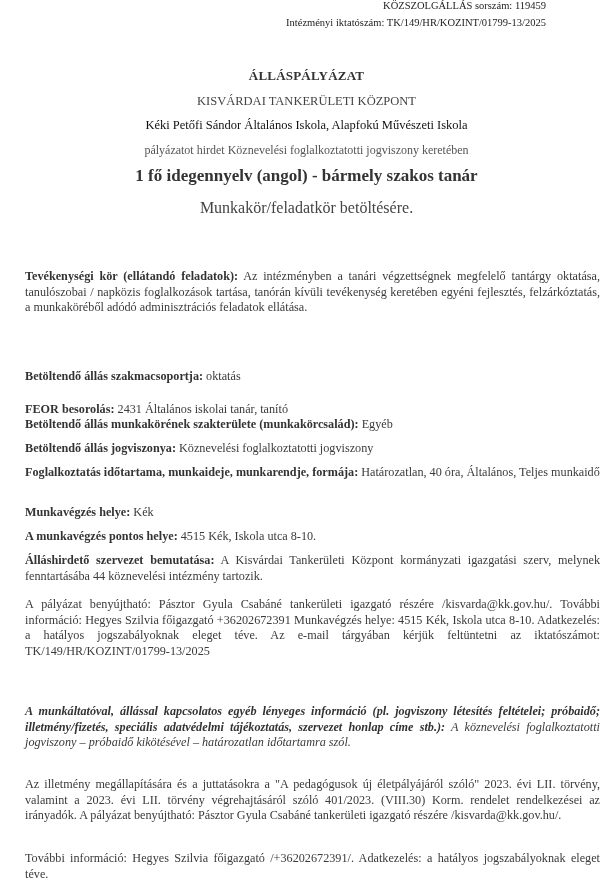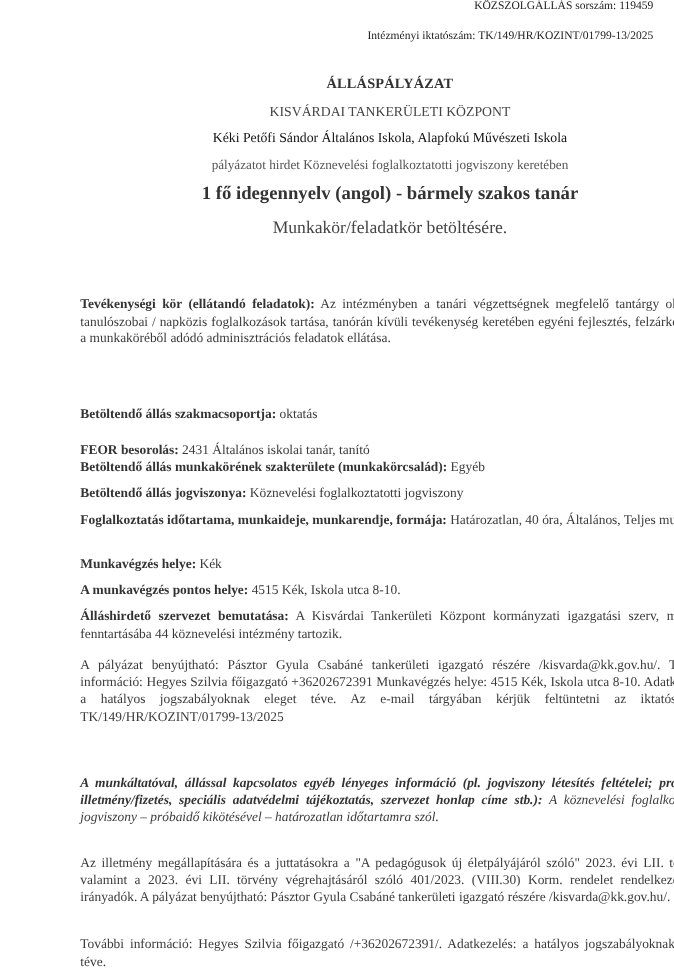--- a/index.html
+++ b/index.html
@@ -1,21 +1,21 @@
 <!DOCTYPE html>
 <html><head>
   <meta charset="utf-8">
   <style>
     html, body { margin: 0; padding: 0; background: #ffffff; }
     body {
       width: 613px; height: 886px; overflow: hidden; position: relative;
       font-family: "DejaVu Serif", "Liberation Serif", serif;
       color: #3a3a3a;
     }
-    .page { position: absolute; left: 0; top: 0; width: 560px; height: 886px; margin-left: 48px; }
+    .page { position: absolute; left: 0; top: 0; width: 560px; height: 886px; }
     .hdr-right {
       position: absolute; right: 14px; text-align: right;
       font-family: "Liberation Serif", serif; font-size: 10.5px; color: #222;
       white-space: nowrap;
     }
     .center { position: absolute; left: 0; width: 613px; text-align: center;
       font-family: "Liberation Serif", serif; white-space: nowrap; }
     .title-main { font-weight: bold; font-size: 13px; color: #333; letter-spacing: 0.2px; }
     .org { font-size: 12.5px; color: #444; }
     .school { font-size: 12.5px; color: #111; }
@@ -30,21 +30,21 @@
     }
     .para b { color: #333; font-weight: bold; }
     .para.last-left { text-align-last: left; }
   </style>
 </head>
 <body>
 
 <div class="page">
 
   <div class="hdr-right" style="top:0px;">KÖZSZOLGÁLLÁS sorszám: 119459</div>
-  <div class="hdr-right" style="top:27px;">Intézményi iktatószám: TK/149/HR/KOZINT/01799-13/2025</div>
+  <div class="hdr-right" style="top:17px;">Intézményi iktatószám: TK/149/HR/KOZINT/01799-13/2025</div>
 
   <div class="center org" style="top:94px;">KISVÁRDAI TANKERÜLETI KÖZPONT</div>
   <div class="center title-main" style="top:68px;">ÁLLÁSPÁLYÁZAT</div>
   <div class="center school" style="top:118px;">Kéki Petőfi Sándor Általános Iskola, Alapfokú Művészeti Iskola</div>
   <div class="center announce" style="top:143px;">pályázatot hirdet Köznevelési foglalkoztatotti jogviszony keretében</div>
   <div class="center position" style="top:166px;">1 fő idegennyelv (angol) - bármely szakos tanár</div>
   <div class="center purpose" style="top:199px;">Munkakör/feladatkör betöltésére.</div>
 
   <div class="para last-left" style="top:269px;">
     <b>Tevékenységi kör (ellátandó feladatok):</b><span> Az intézményben a tanári végzettségnek megfelelő tantárgy oktatása, tanulószobai / napközis foglalkozások tartása, tanórán kívüli tevékenység keretében egyéni fejlesztés, felzárkóztatás, a munkaköréből adódó adminisztrációs feladatok ellátása.</span>

